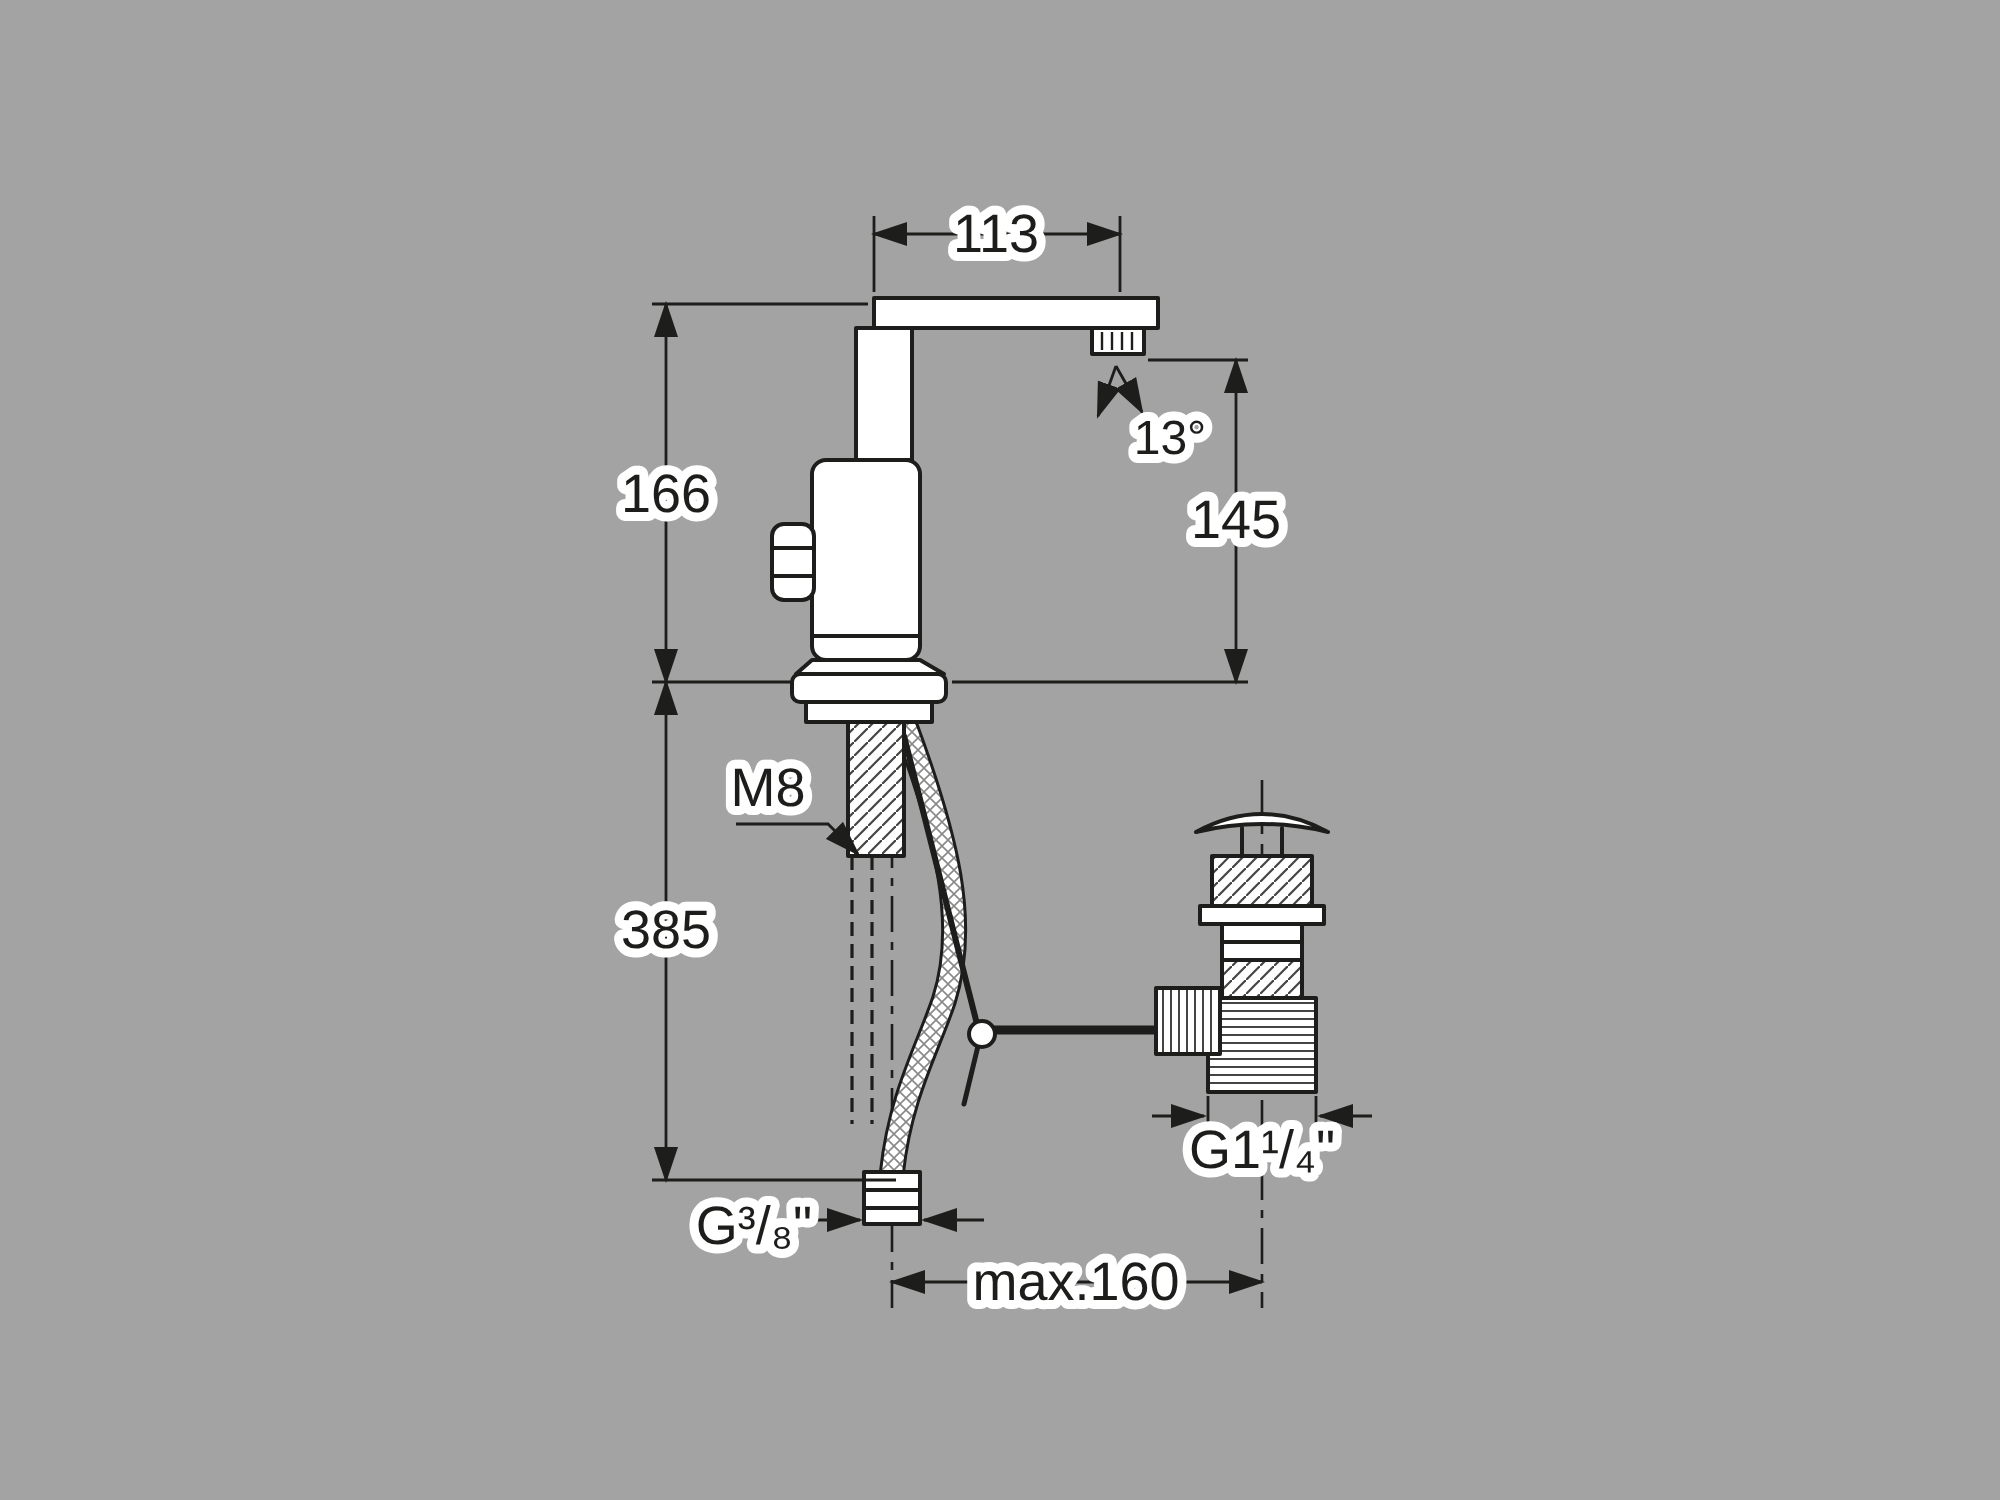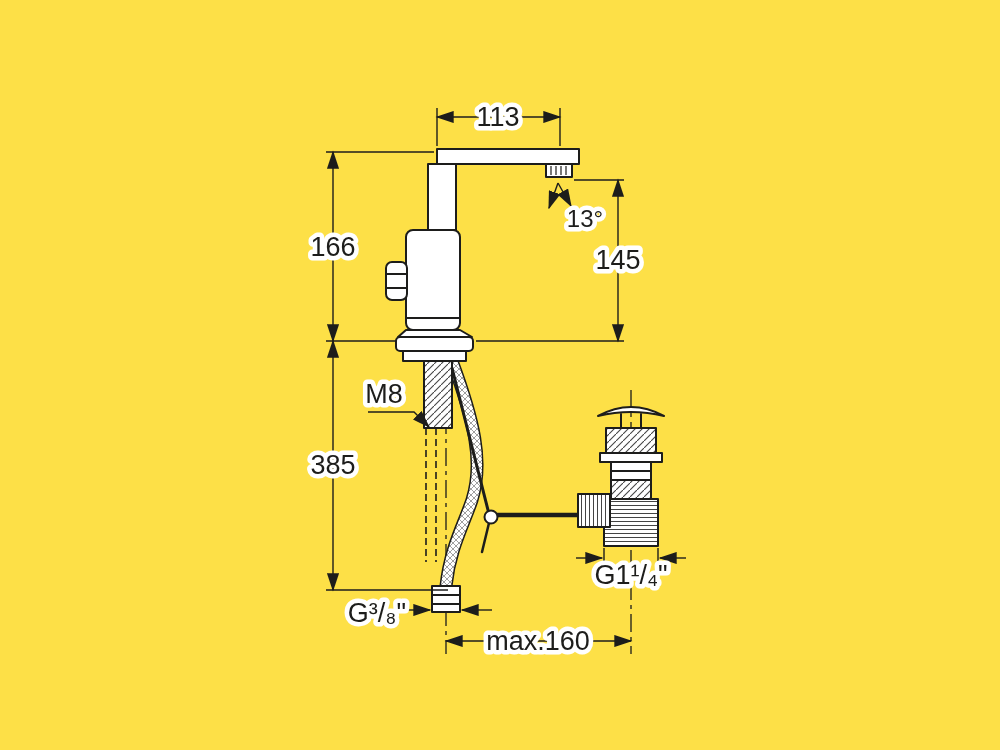--- a/index.html
+++ b/index.html
@@ -1,17 +1,17 @@
 <!DOCTYPE html>
 <html><head>
 <meta charset="utf-8">
 <style>
   html,body{margin:0;padding:0;background:#fff;}
   .stage{
-    width:1000px;height:750px;position:relative;background:#fde047;
+    width:1000px;height:750px;position:relative;background:#a3a3a3;
     font-family:"Liberation Sans", sans-serif;overflow:hidden;
   }
   svg{display:block;}
   .part{fill:#fff;stroke:#1d1d1b;stroke-width:2;stroke-linejoin:round;stroke-linecap:round;}
   .thin{stroke:#1d1d1b;stroke-width:1.2;fill:none;}
   .dim{stroke:#1d1d1b;stroke-width:1.4;fill:none;}
   .cl{stroke:#1d1d1b;stroke-width:1.3;fill:none;stroke-dasharray:18 5 4 5;}
   .hid{stroke:#1d1d1b;stroke-width:1.6;fill:none;stroke-dasharray:7 4;}
   .rod{stroke:#1d1d1b;fill:none;stroke-linecap:round;}
   .lbl{

